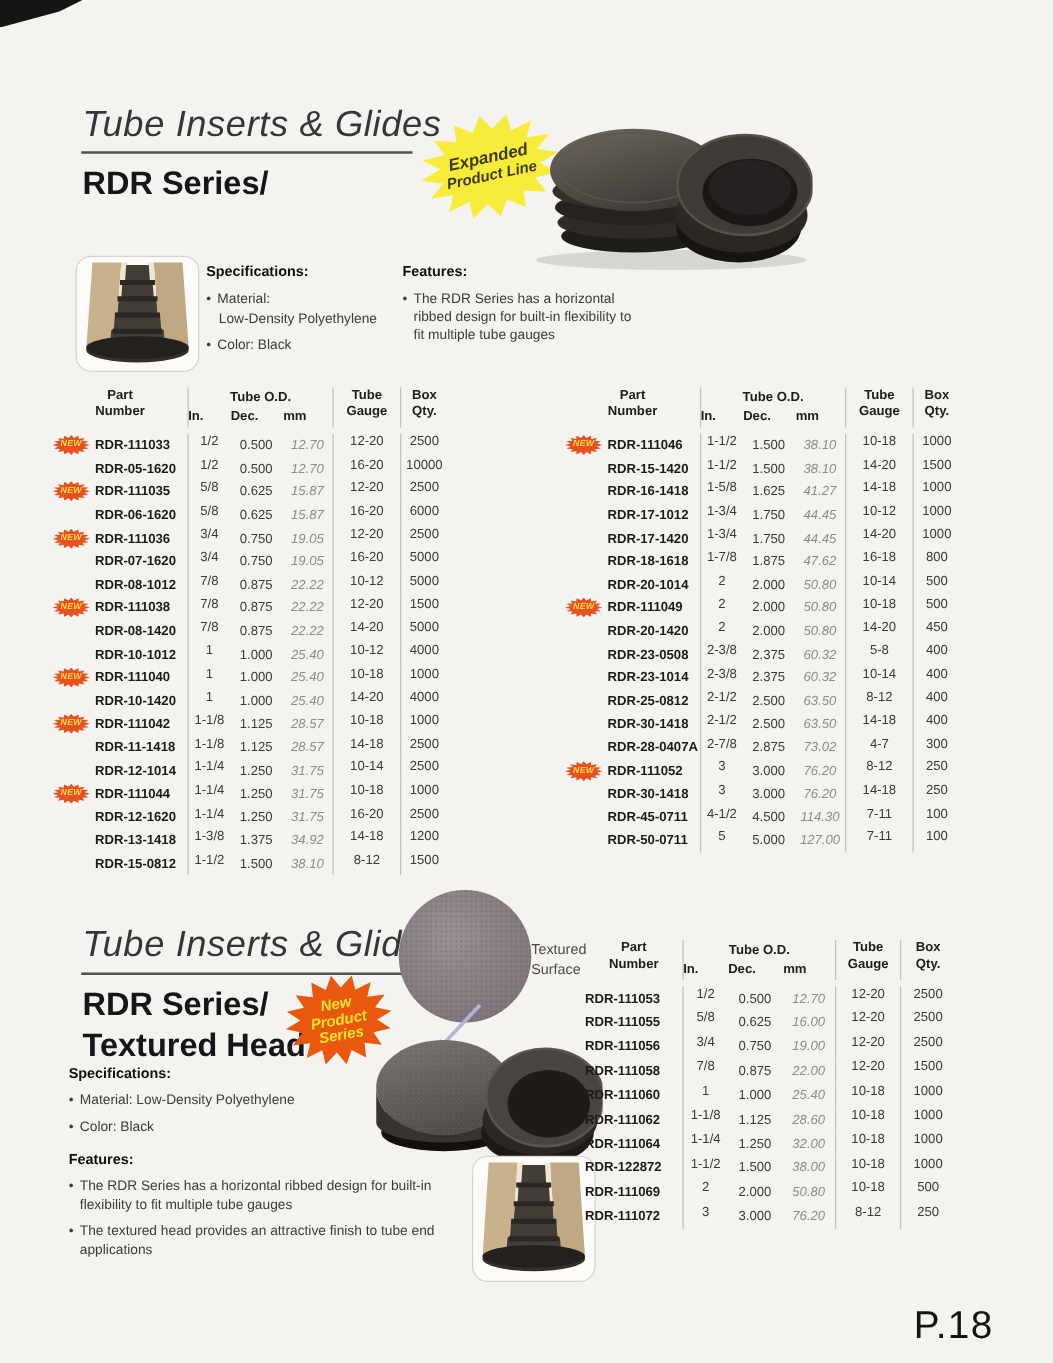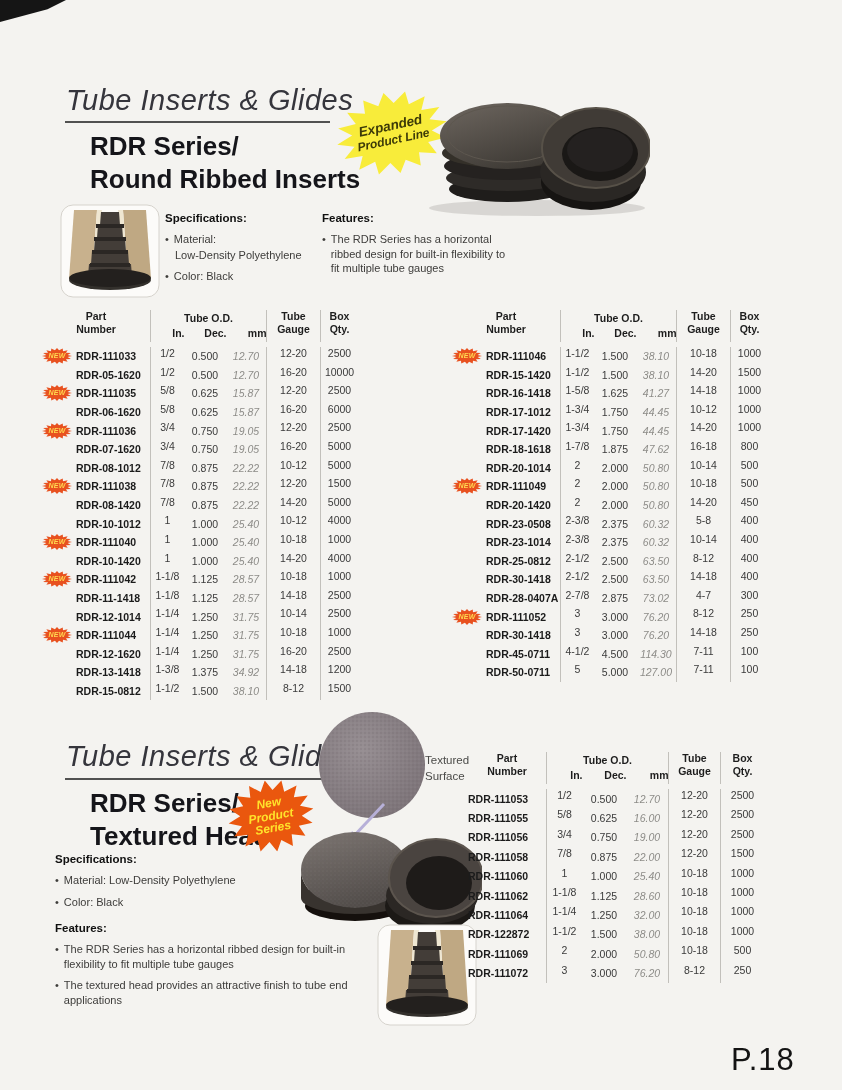--- a/index.html
+++ b/index.html
@@ -7,21 +7,21 @@
   .page {
     position:relative; width:842px; height:1090px; overflow:hidden;
     background:#f4f3f0; font-family:"Liberation Sans", sans-serif;
   }
   .corner-mark { position:absolute; left:0; top:0; width:66px; height:22px;
     background:#151515; clip-path:polygon(0 0,100% 0,72% 42%,0 100%); }
 
   
   .main-title { position:absolute; font-style:italic; font-size:29px; color:#35353c; letter-spacing:.5px; white-space:nowrap; }
   .title-rule { position:absolute; height:2px; background:#515151; }
-  .series-title { position:absolute; font-weight:bold; font-size:26px; line-height:33px; color:#15151a; white-space:pre-line;margin-left:24px; }
+  .series-title { position:absolute; font-weight:bold; font-size:26px; line-height:33px; color:#15151a; white-space:pre-line; }
 
   
   .burst { position:absolute; display:flex; align-items:center; justify-content:center; text-align:center; }
   .burst svg { position:absolute; inset:0; width:100%; height:100%; }
   .burst .burst-text { position:relative; z-index:1; font-weight:bold; font-style:italic; line-height:1.05; }
   .burst-yellow { transform:rotate(-12deg); }
   .burst-yellow .burst-text { color:#3c3a08; font-size:13.5px; }
   .burst-orange { transform:rotate(-10deg); }
   .burst-orange .burst-text { color:#ffe32b; font-size:12px; }
 
@@ -32,21 +32,21 @@
   .bullet-dot { flex:0 0 auto; }
   .bullet-cont { margin-left:10px; line-height:14.5px; margin-top:-6px; margin-bottom:7px; }
   .bullet-cont:empty { display:none; }
 
   
   .ptable { position:absolute; font-size:10.5px; color:#3a3a3a; }
   .thead { display:flex; font-weight:bold; color:#1d1d1d; height:32px; margin-bottom:5px; }
   .hc { display:flex; flex-direction:column; align-items:center; line-height:12.5px; text-align:center; }
   .od-group { justify-content:flex-start; padding-top:2px; }
   .od-sub { display:flex; margin-top:2px; }
-  .od-sub i { font-style:normal; display:block; text-align:right; }
+  .od-sub i { font-style:normal; display:block; text-align:left; }
   .trow { display:flex; align-items:center; }
   .t-std .trow { height:18.6px; }
   .t-tex .trow { height:19.4px; }
   .cell { text-align:center; }
   .c-part { text-align:left; font-weight:bold; color:#1b1b1b; }
   .c-mm { font-style:italic; color:#8d8c88; }
   .vline { border-left:1px solid #c2c0bb; align-self:stretch; }
   .thead .vline { border-left:1px solid #c2c0bb; }
 
   .t-std .c-badge{width:34px; display:flex; align-items:center; justify-content:flex-start;}
@@ -71,21 +71,21 @@
 </style>
 </head>
 <body>
 
 <div class="page">
 
   <div class="corner-mark"></div>
 
   <div class="main-title" style="left:66px; top:84px;">Tube Inserts &amp; Glides</div>
   <div class="title-rule" style="left:65px; top:121px; width:265px;"></div>
-  <div class="series-title" style="left:66px; top:130px;"><span>RDR Series/</span><br><span>Round Ribbed Inserts</span></div>
+  <div class="series-title" style="left:66px; top:130px;"><span>RDR Series/</span><br></div>
 
   <div class="burst burst-yellow" style="left:336px; top:92px; width:112px; height:82px;">
     <svg viewBox="0 0 100 100" preserveAspectRatio="none">
         <polygon points="100,50 85.3,57 96.2,69.1 79.9,70 85.4,85.4 70,79.9 69.1,96.2 57,85.3 50,100 43,85.3 30.9,96.2 30,79.9 14.6,85.4 20.1,70 3.8,69.1 14.7,57 0,50 14.7,43 3.8,30.9 20.1,30 14.6,14.6 30,20.1 30.9,3.8 43,14.7 50,0 57,14.7 69.1,3.8 70,20.1 85.4,14.6 79.9,30 96.2,30.9 85.3,43" fill="#f8ec3a"></polygon>
       </svg>
     <div class="burst-text"><span>Expanded</span><br><span style="font-size:12px;">Product Line</span></div>
   </div>
 
   <svg class="photo" style="left:412px; top:84px;" width="238" height="135" viewBox="0 0 238 135">
     <defs>

